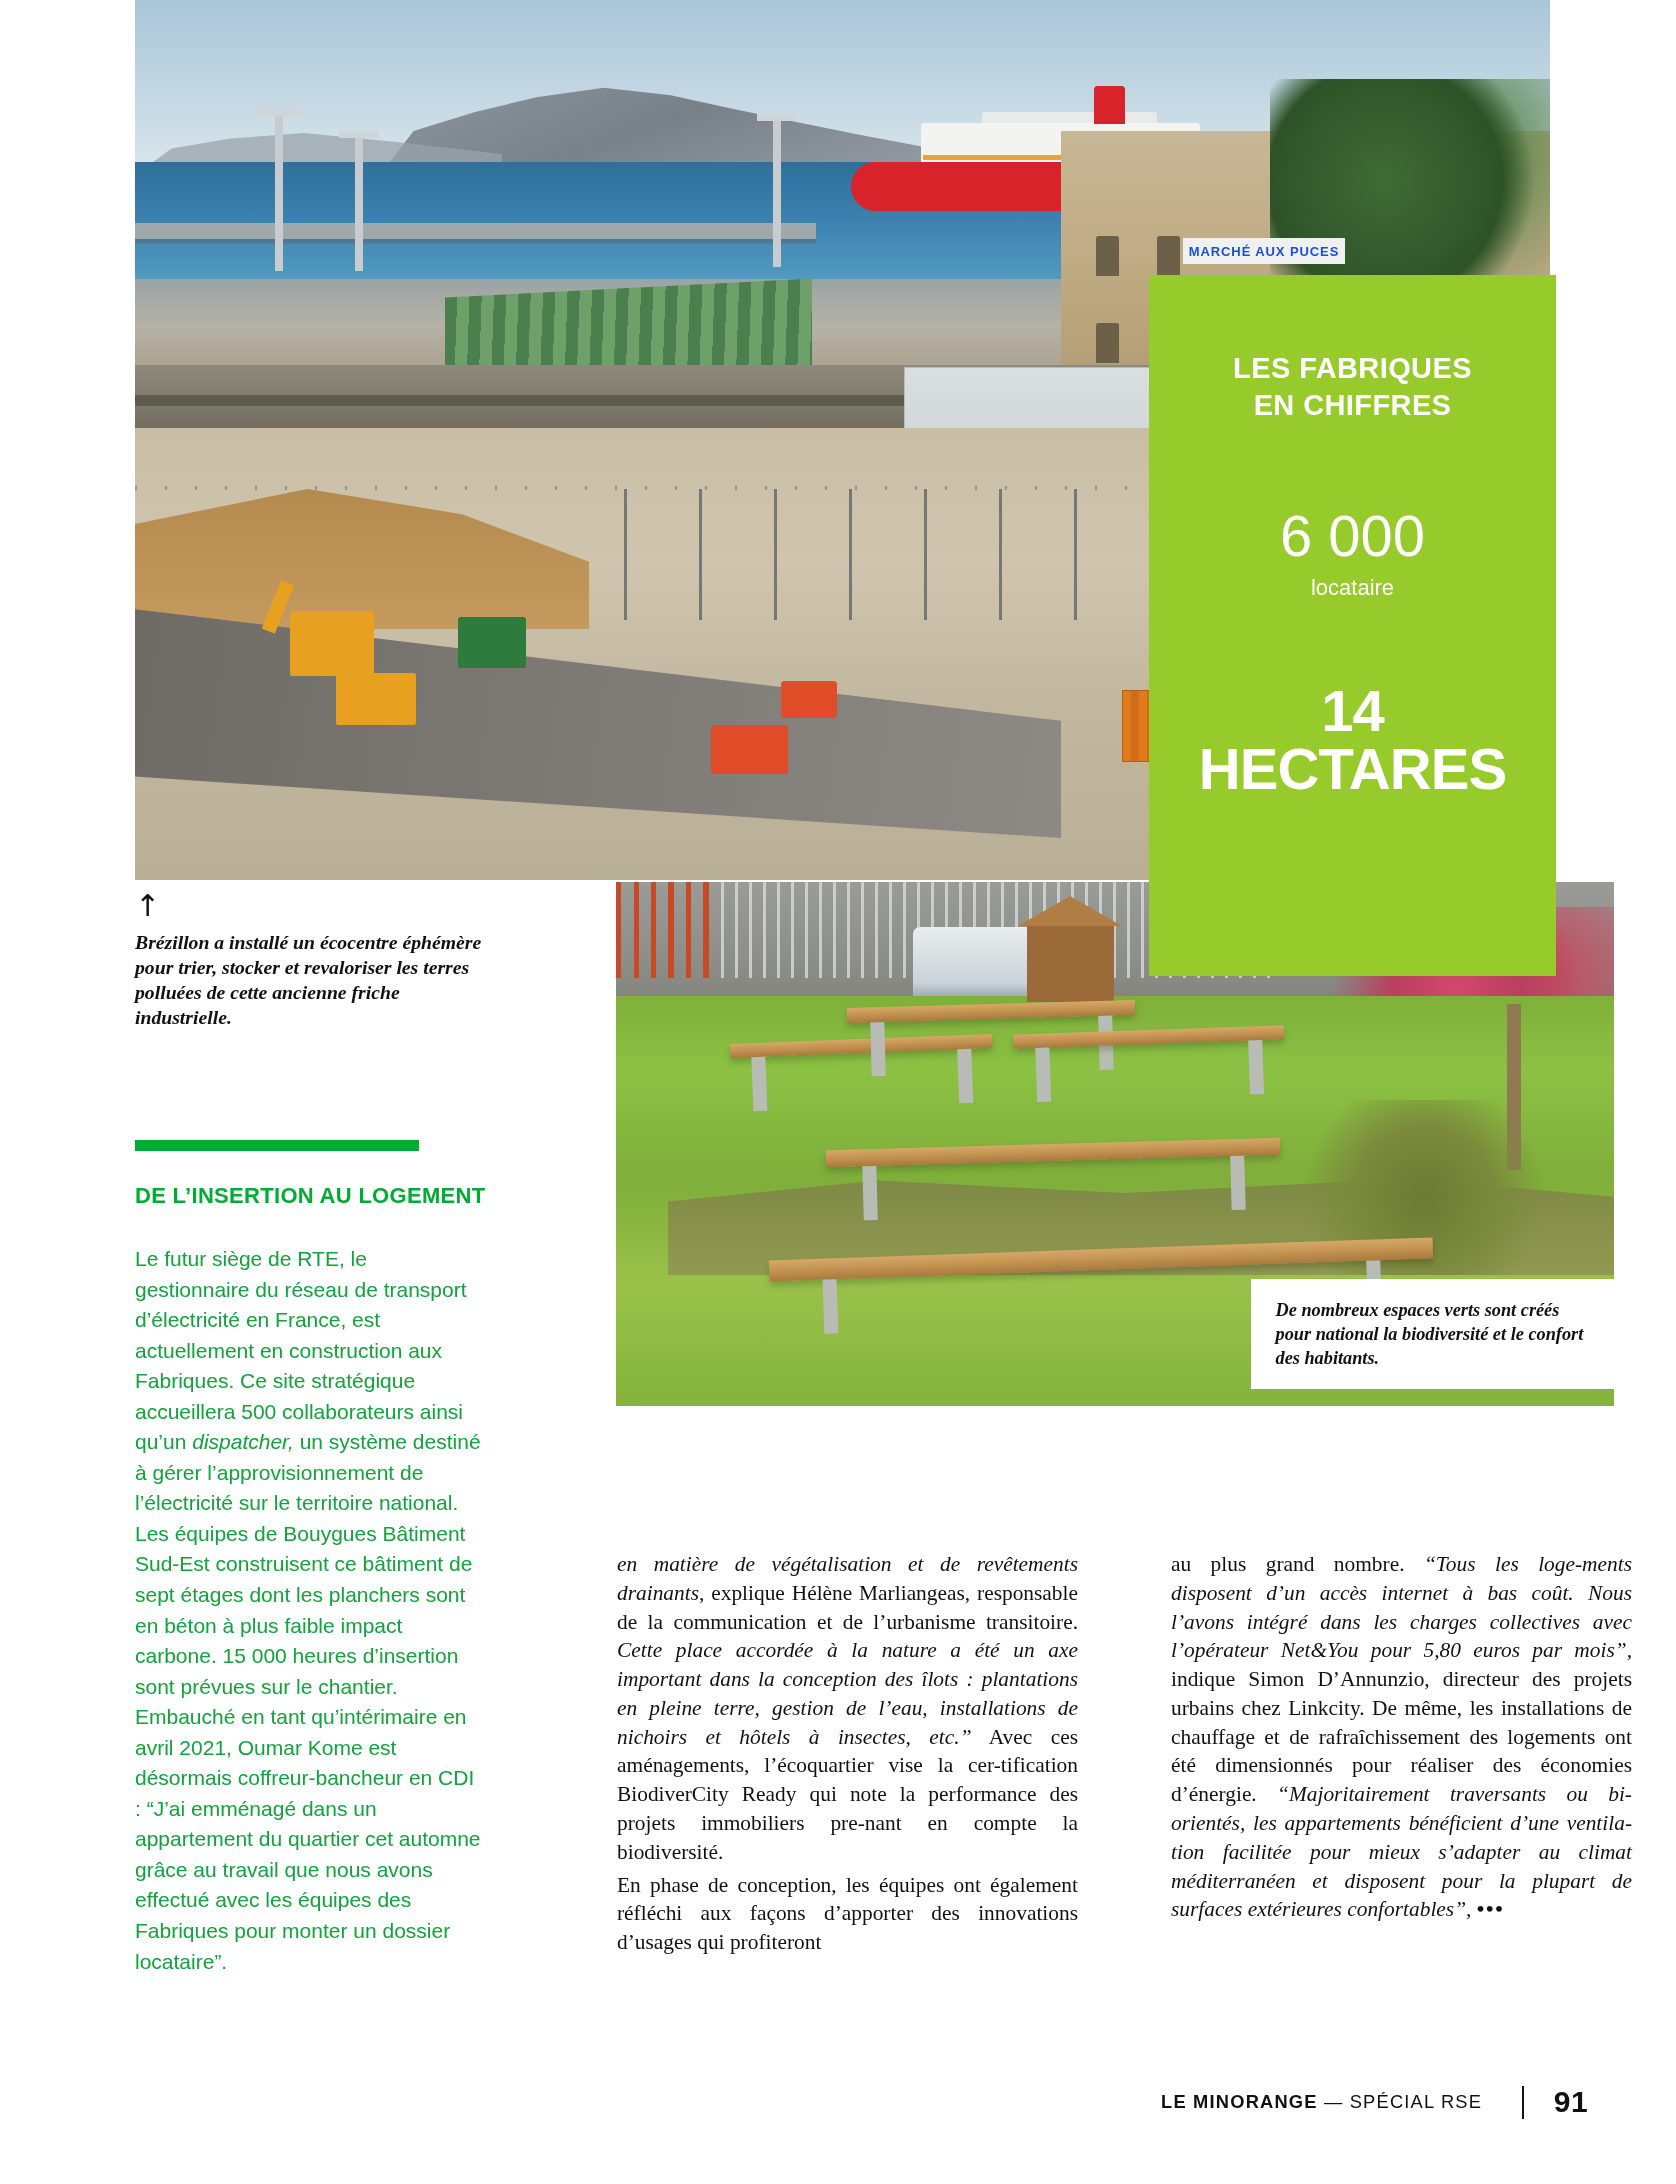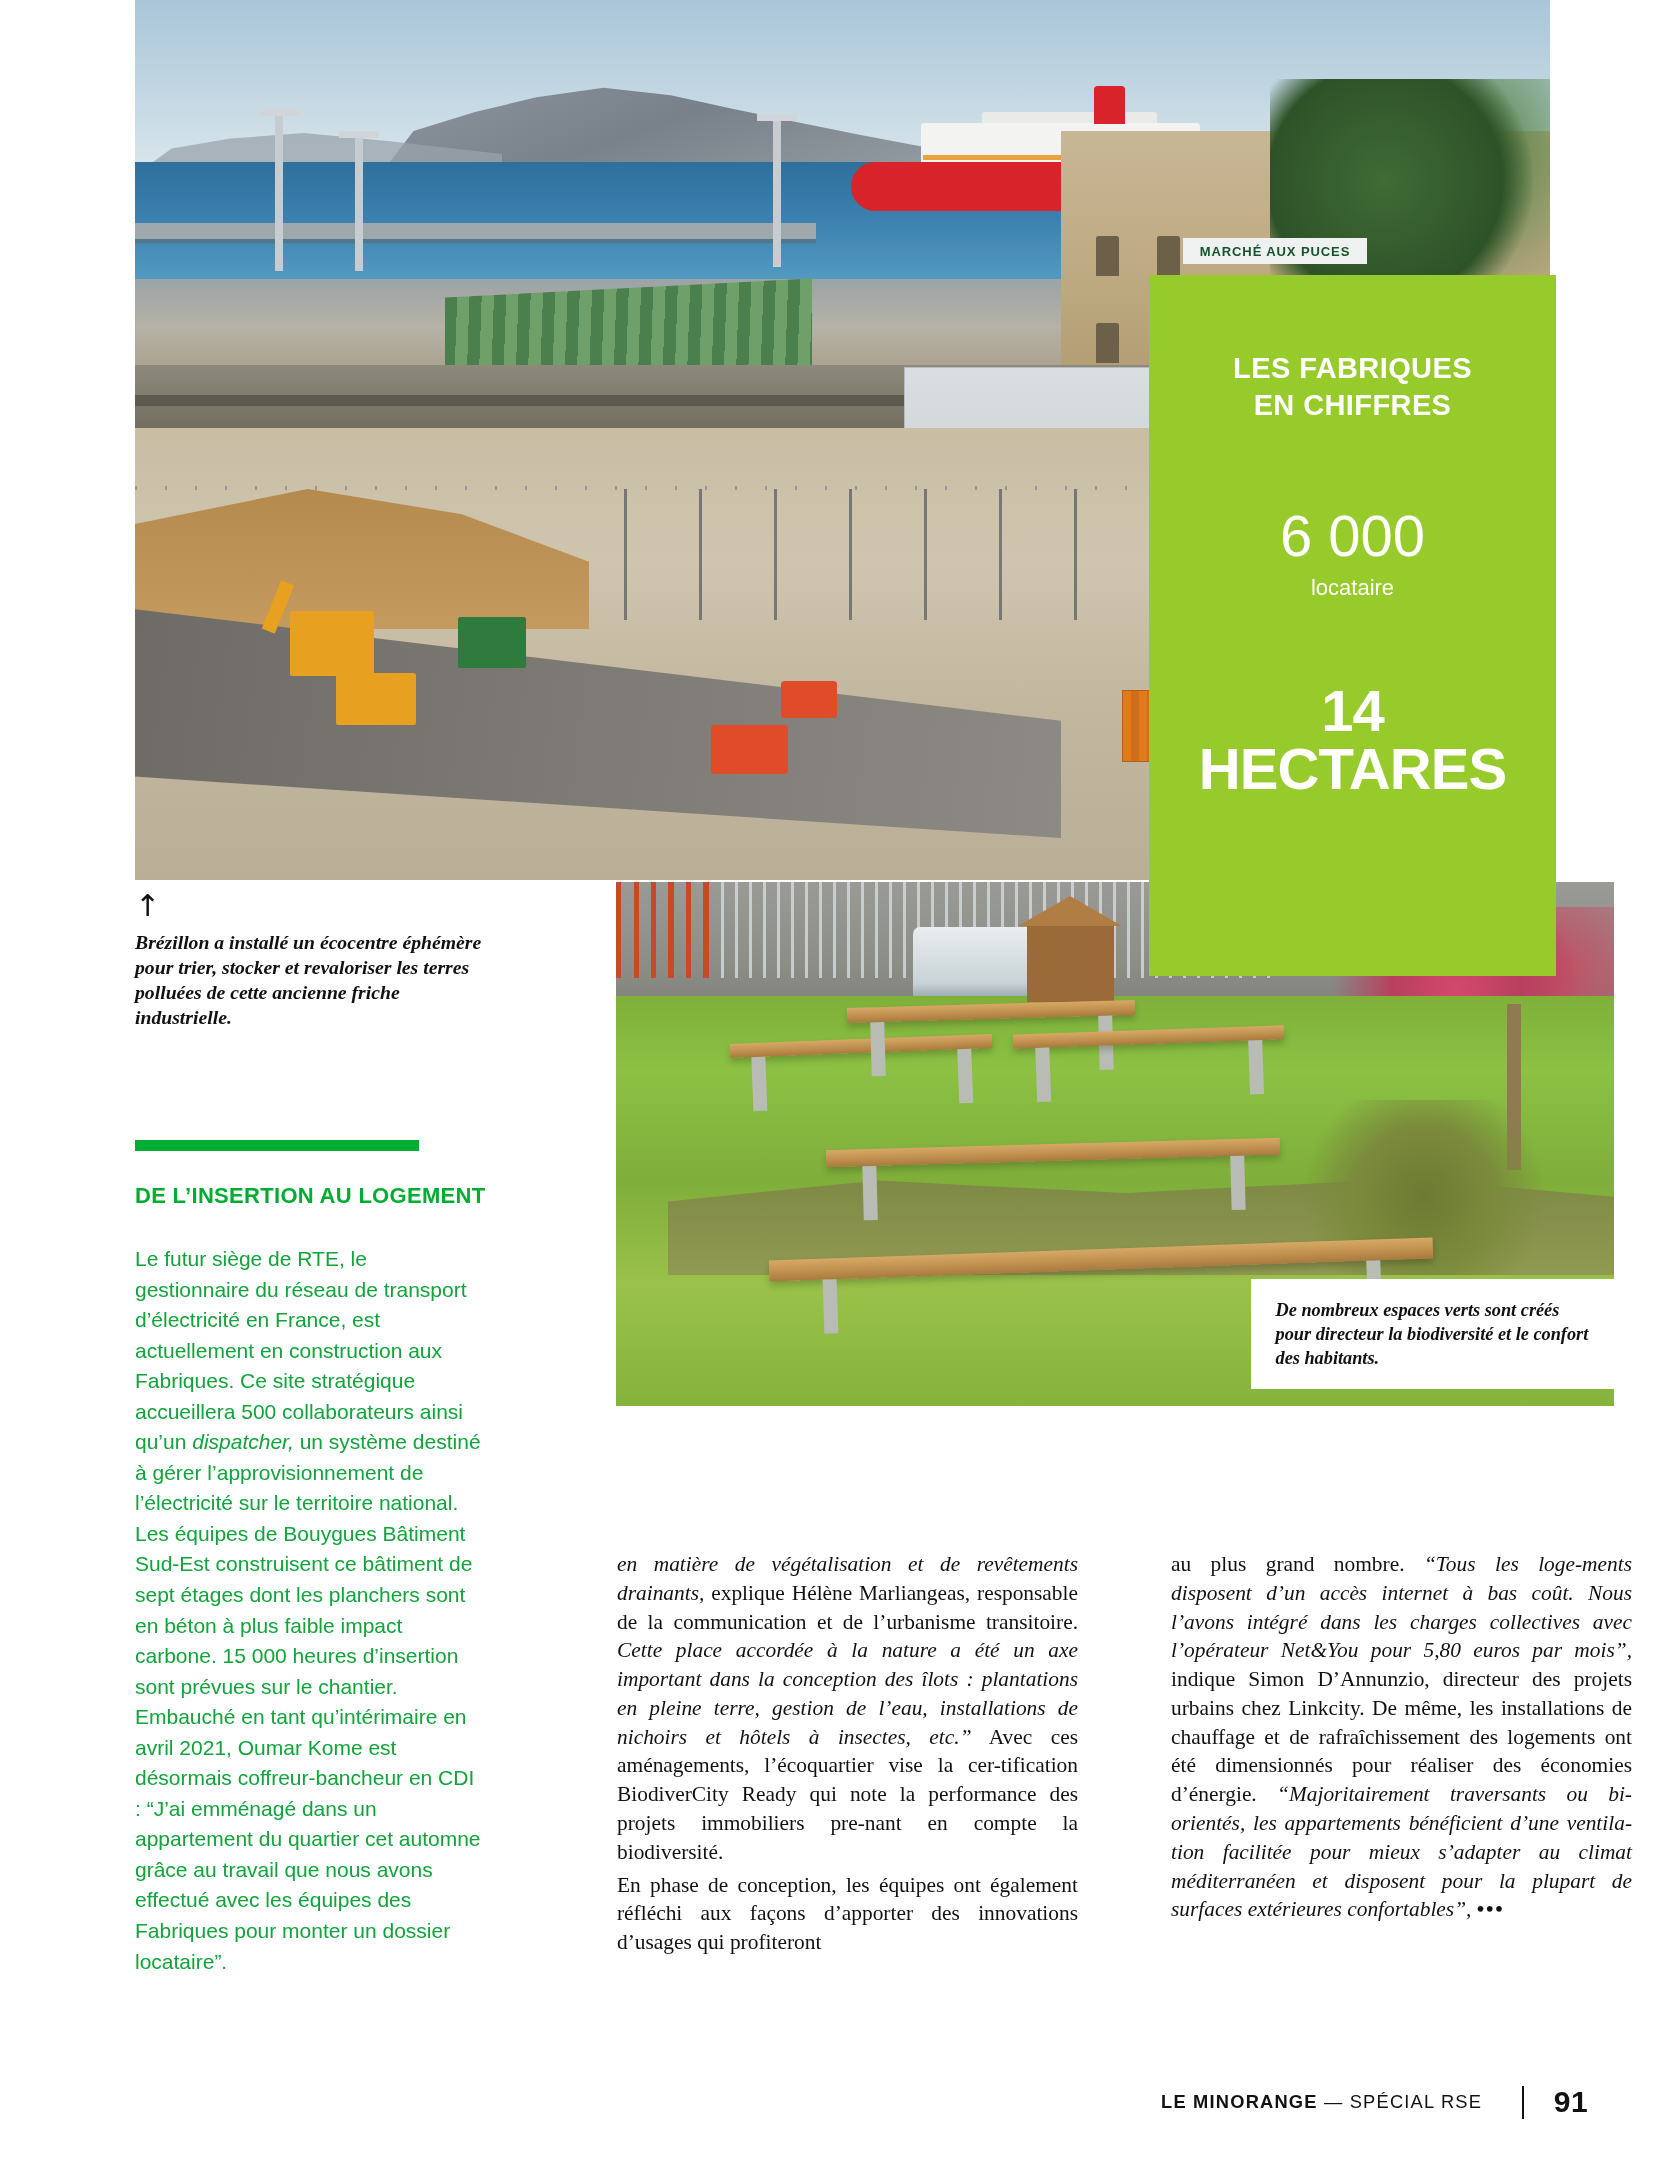--- a/index.html
+++ b/index.html
@@ -106,22 +106,22 @@
   }
   .ph-buildings .win {
     position:absolute; width:23px; height:40px; background:#6c6048; border-radius:2.6px 2.6px 0 0;
   }
   .ph-tree {
     position:absolute; left:1135px; top:79px; width:288px; height:227px;
     background: radial-gradient(circle at 40% 45%, #3f6b35 0%, #2e5228 55%, rgba(46,82,40,0) 70%),
                 radial-gradient(circle at 70% 30%, #4a7a3c 0%, rgba(74,122,60,0) 62%);
   }
   .ph-sign {
-    position:absolute; left:1048px; top:238px; width:184px; height:26px;
-    background:#eef1ef; color:#14532d; font-size:13px; letter-spacing:0.9px;
+    position:absolute; left:1048px; top:238px; width:162px; height:26px;
+    background:#eef1ef; color:#1d4ed8; font-size:13px; letter-spacing:0.9px;
     display:flex; align-items:center; justify-content:center; font-weight:700;
   }
   .ph-cabins {
     position:absolute; left:769px; top:367px; width:262px; height:166px;
     background: linear-gradient(#d9dee0 0%, #c9d0d2 100%);
     border:0.9px solid #b6bdbf;
   }
   .ph-cabins::after{
     content:""; position:absolute; left:-79px; top:79px; width:341px; height:87px;
     background:#cfd6d7; border:0.9px solid #b2b9bb;
@@ -501,21 +501,21 @@
     <div class="pg-wood-post"></div>
     <div class="bench b1"></div>
     <div class="bench b2"></div>
     <div class="bench b3"></div>
     <div class="bench b4"></div>
     <div class="pg-shrub2"></div>
     <div class="bench b5"></div>
   </div>
 
   <div class="cap-2">
-    <div class="cap-text">De nombreux espaces verts sont créés pour directeur la biodiversité et le confort des habitants.</div>
+    <div class="cap-text">De nombreux espaces verts sont créés pour national la biodiversité et le confort des habitants.</div>
   </div>
 
   <div class="accent-bar"></div>
   <div class="section-head">DE L’INSERTION AU LOGEMENT</div>
 
   <div class="left-col">
     <span>Le futur siège de RTE, le gestionnaire du réseau de transport d’électricité en France, est actuellement en construction aux Fabriques. Ce site stratégique accueillera 500 collaborateurs ainsi qu’un </span><em>dispatcher,</em><span> un système destiné à gérer l’approvisionnement de l’électricité sur le territoire national. Les équipes de Bouygues Bâtiment Sud-Est construisent ce bâtiment de sept étages dont les planchers sont en béton à plus faible impact carbone. 15 000 heures d’insertion sont prévues sur le chantier. Embauché en tant qu’intérimaire en avril 2021, Oumar Kome est désormais coffreur-bancheur en CDI : </span><span class="quote">“J’ai emménagé dans un appartement du quartier cet automne grâce au travail que nous avons effectué avec les équipes des Fabriques pour monter un dossier locataire”.</span>
   </div>
 
   <div class="body-col c2">

